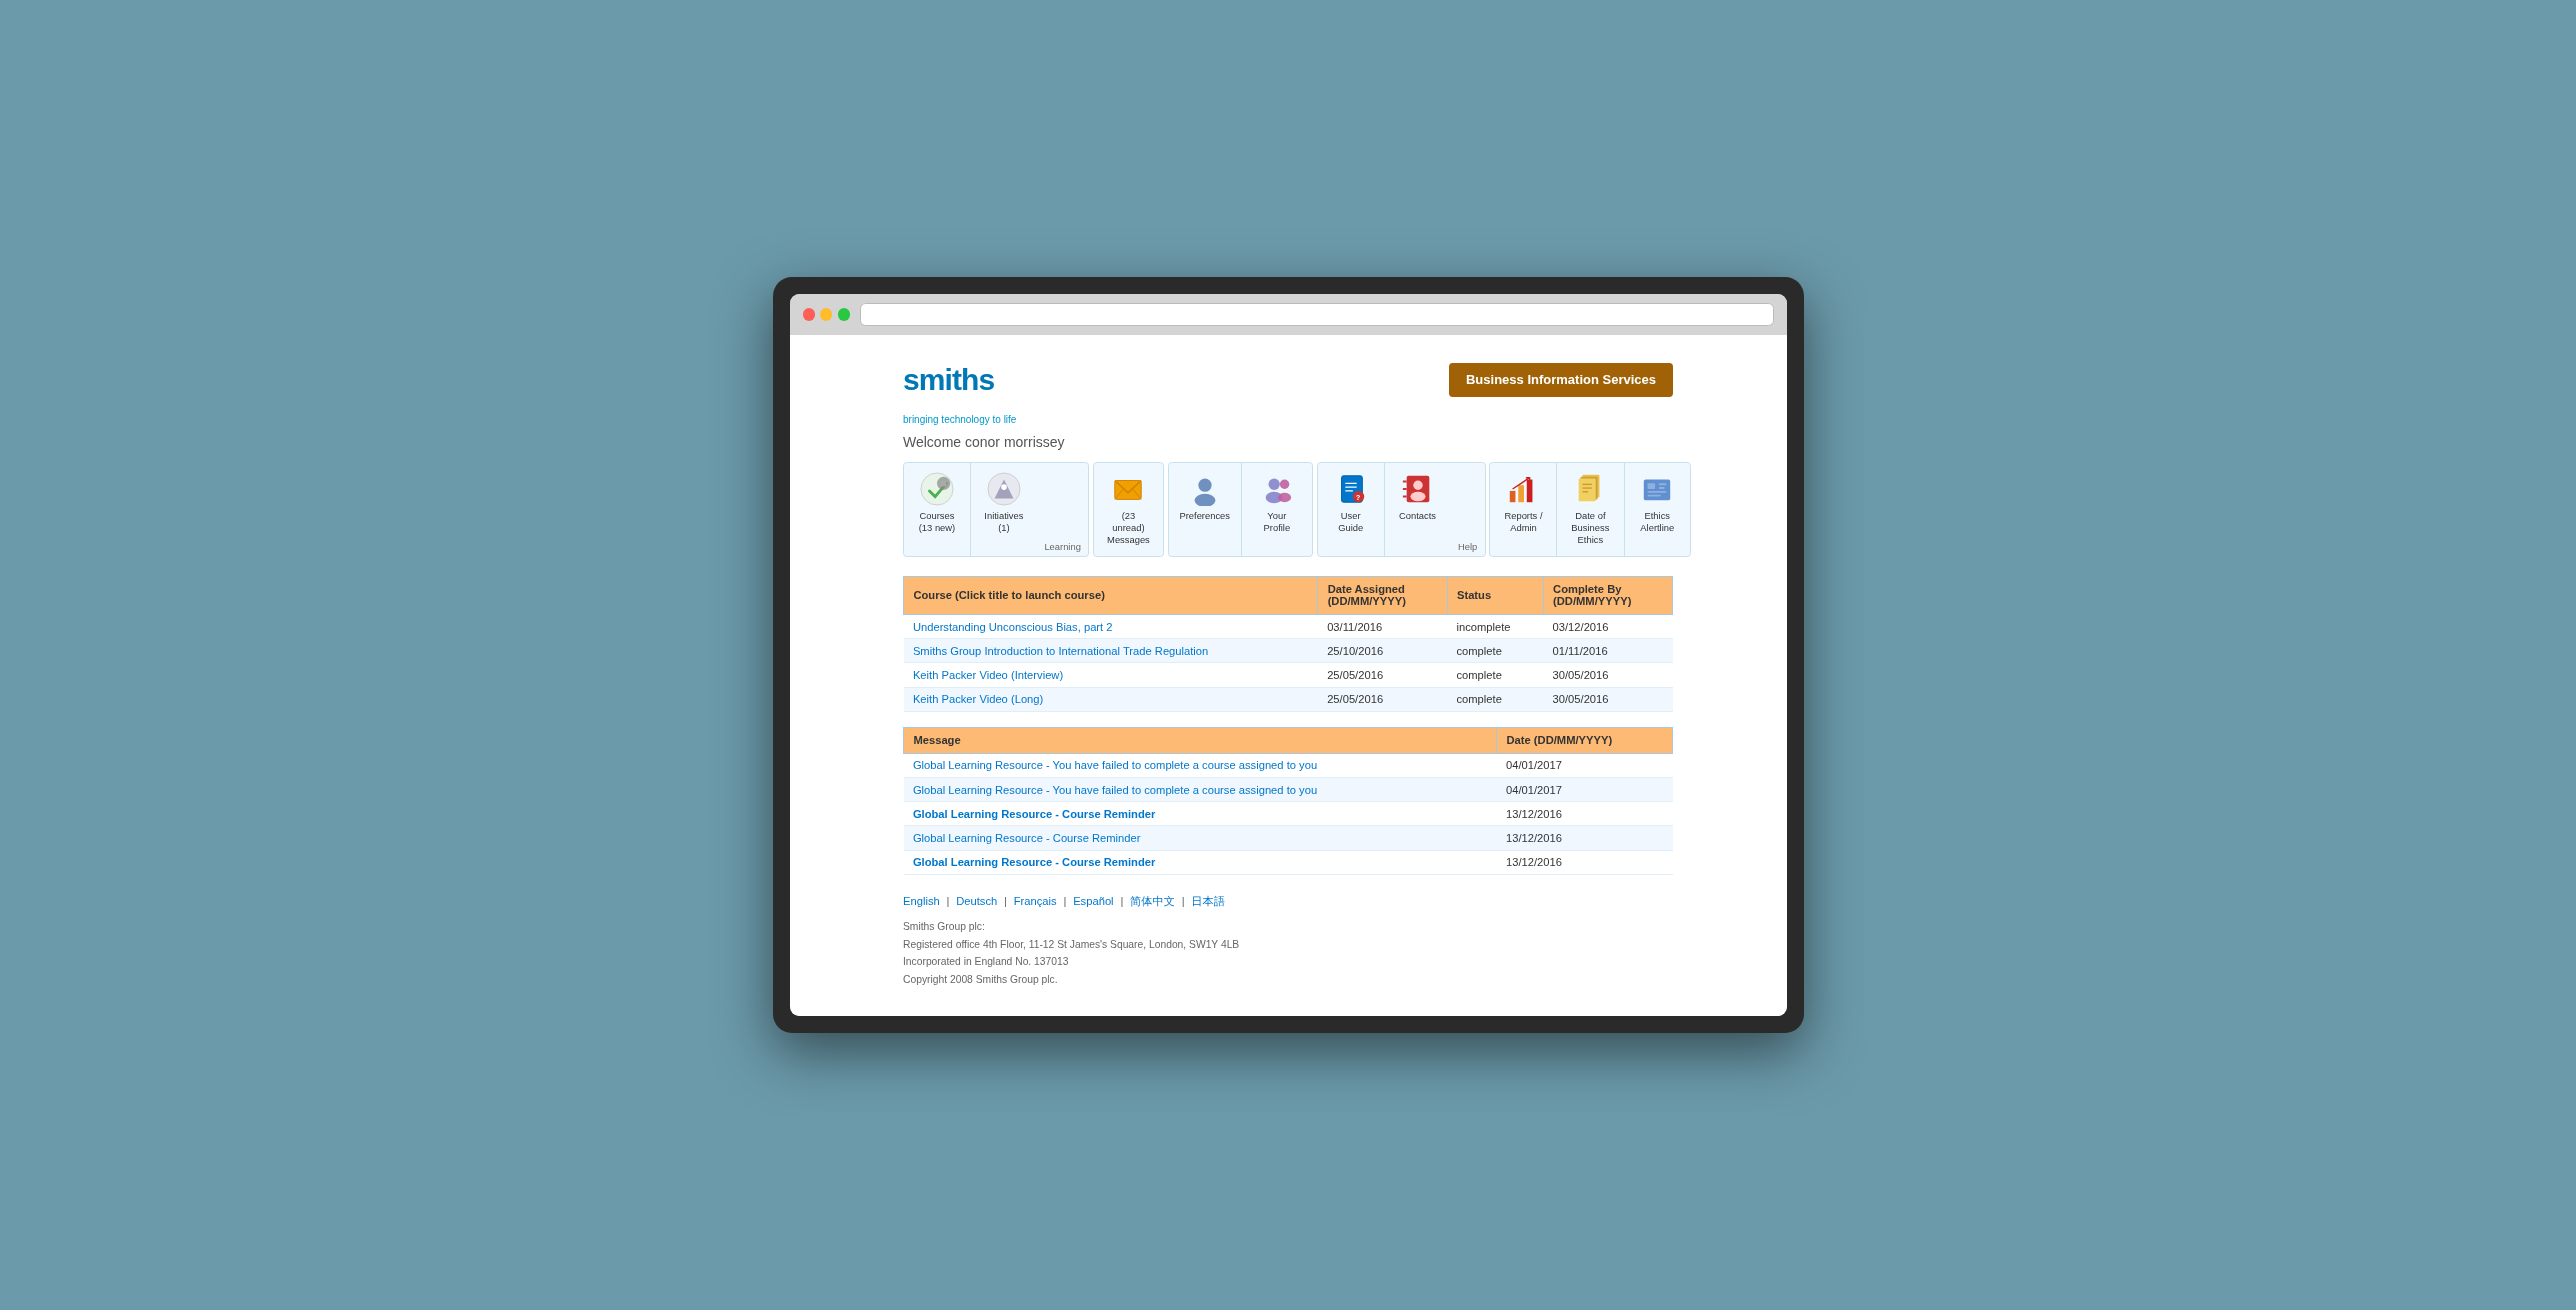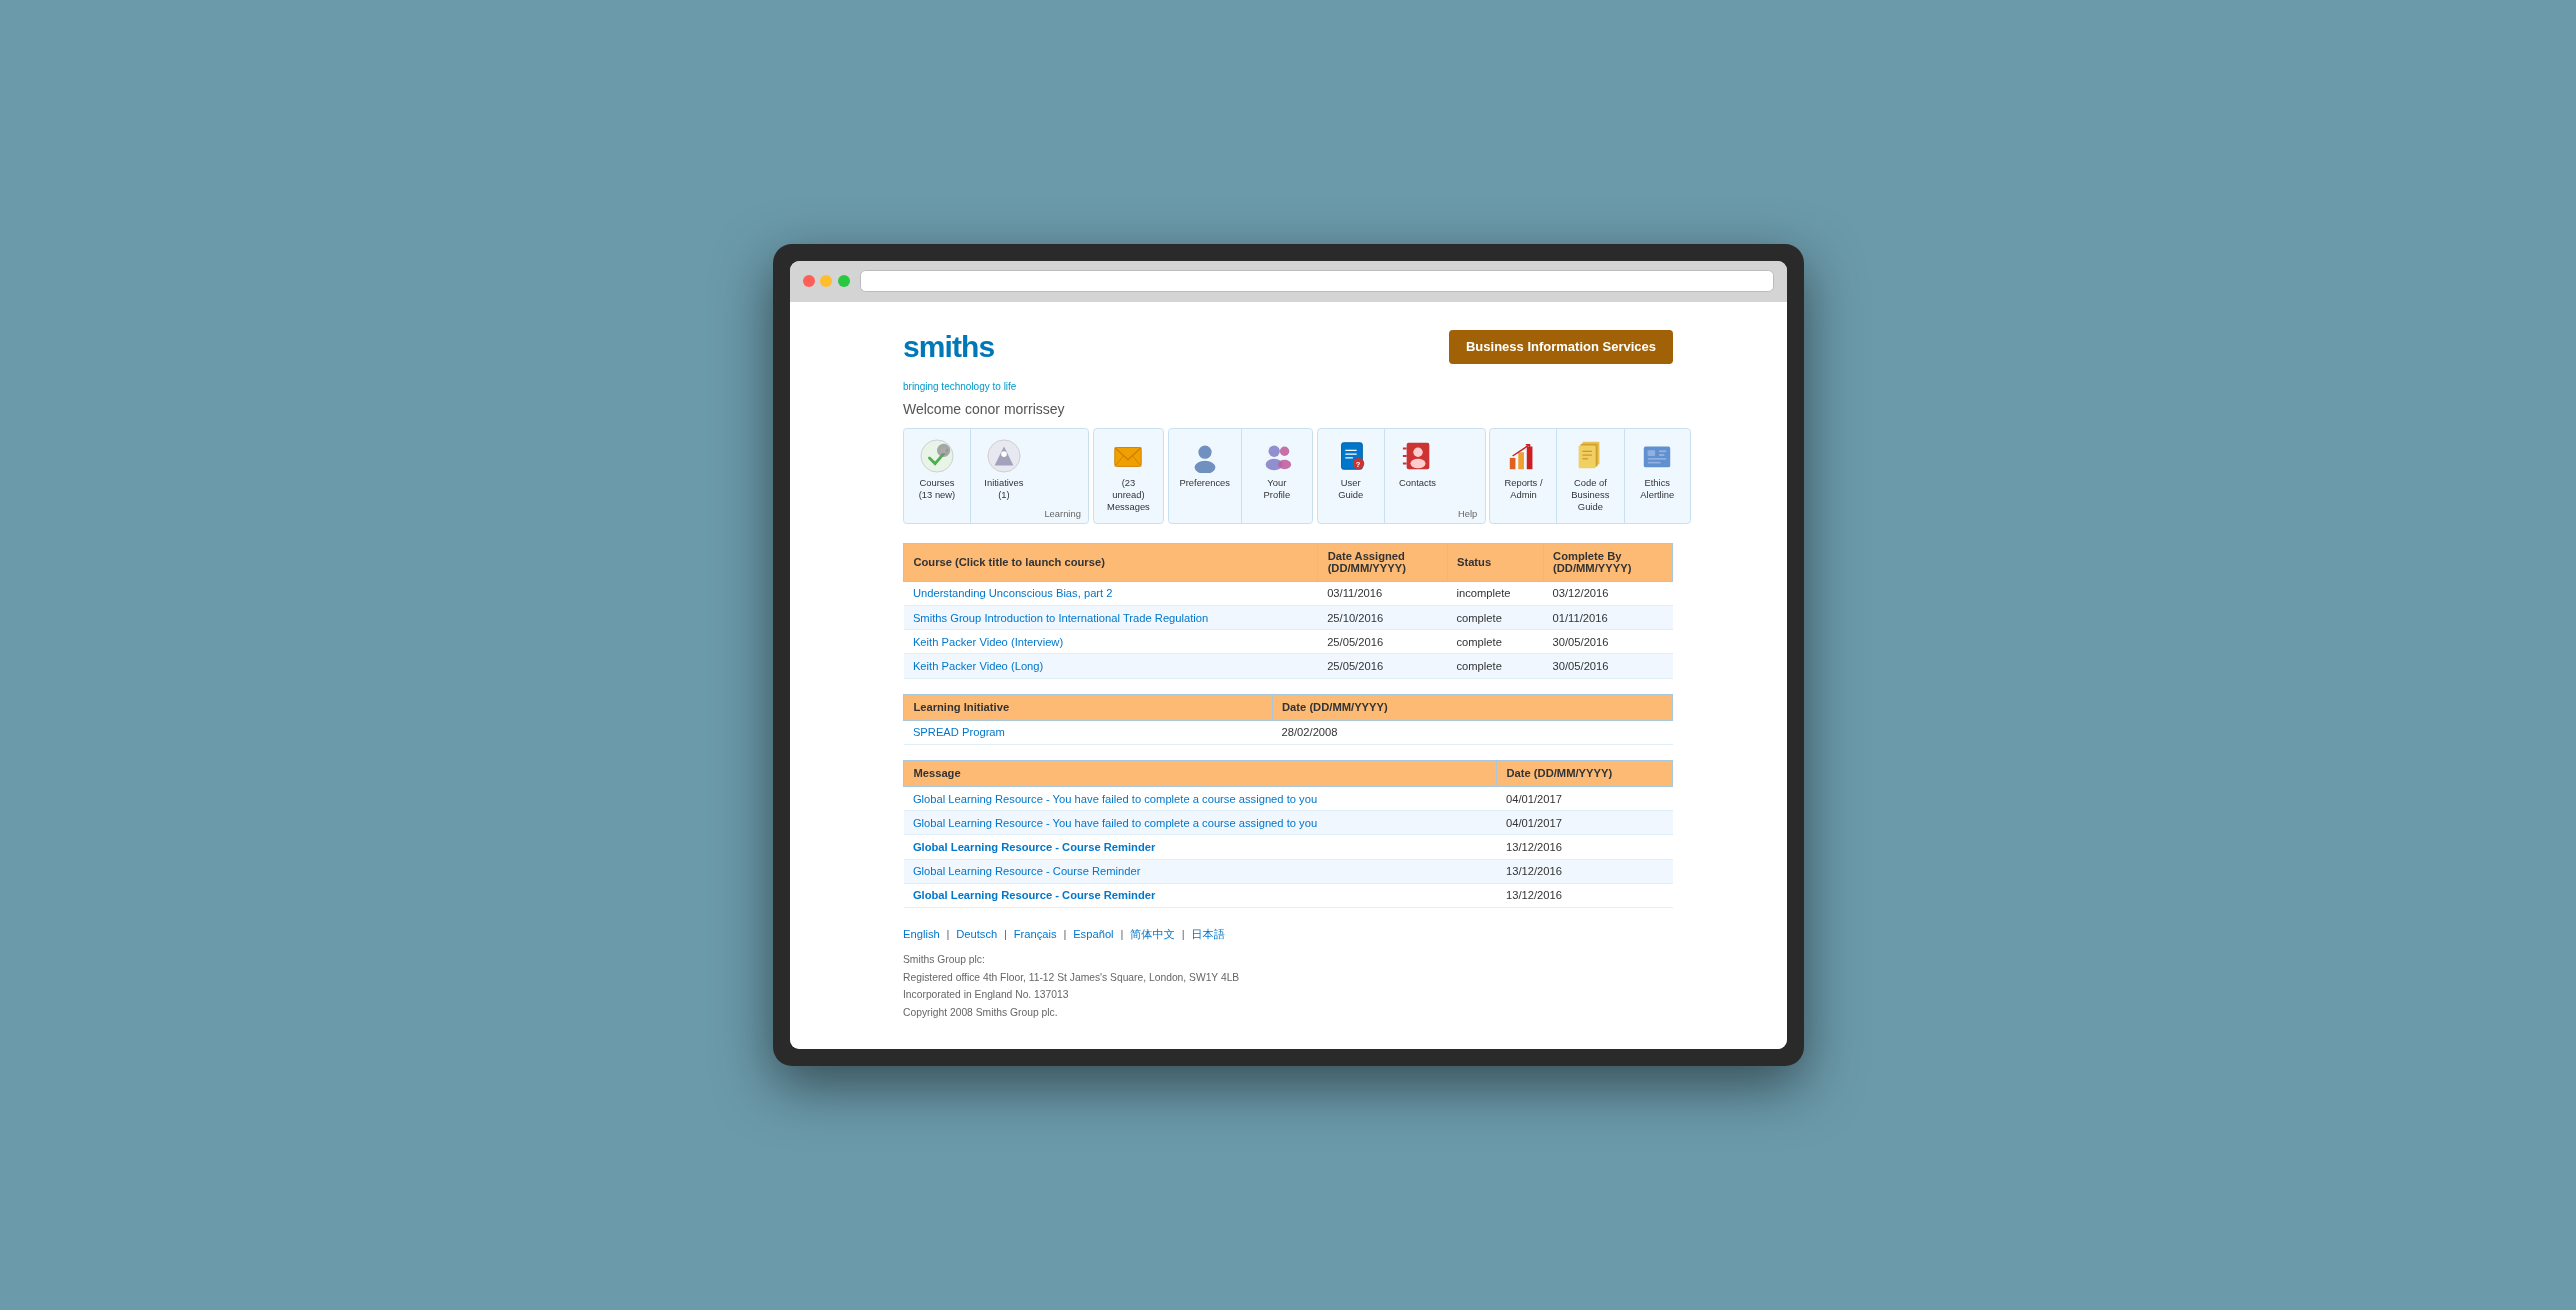--- a/index.html
+++ b/index.html
@@ -366,21 +366,21 @@
               <div class="nav-icon-img">
                 <svg width="34" height="34" viewBox="0 0 36 36">
                   <rect x="10" y="3" width="18" height="24" rx="1" fill="#e8c050"></rect>
                   <rect x="8" y="5" width="18" height="24" rx="1" fill="#d0a030"></rect>
                   <rect x="6" y="7" width="18" height="24" rx="1" fill="#f0d060"></rect>
                   <line x1="10" y1="13" x2="20" y2="13" stroke="#c08020" stroke-width="1"></line>
                   <line x1="10" y1="17" x2="20" y2="17" stroke="#c08020" stroke-width="1"></line>
                   <line x1="10" y1="21" x2="16" y2="21" stroke="#c08020" stroke-width="1"></line>
                 </svg>
               </div>
-              <div class="nav-label">Code of Business Guide</div>
+              <div class="nav-label">Date of Business Ethics</div>
             </div>
             <div class="nav-divider"></div>
             <div class="nav-item">
               <div class="nav-icon-img">
                 <svg width="34" height="34" viewBox="0 0 36 36">
                   <rect x="4" y="8" width="28" height="22" rx="2" fill="#6090d0"></rect>
                   <rect x="8" y="12" width="8" height="6" rx="1" fill="#90b0e0"></rect>
                   <rect x="20" y="12" width="8" height="2" rx="1" fill="#90b0e0"></rect>
                   <rect x="20" y="16" width="6" height="2" rx="1" fill="#90b0e0"></rect>
                   <rect x="8" y="20" width="20" height="2" rx="1" fill="#90b0e0"></rect>
@@ -423,34 +423,20 @@
   </tr>
               <tr>
     <td><a class="link-blue">Keith Packer Video (Long)</a></td>
     <td>25/05/2016</td>
     <td>complete</td>
     <td>30/05/2016</td>
   </tr>
             </tbody>
         </table>
 
-        <table class="data-table">
-          <thead>
-            <tr>
-              <th>Learning Initiative</th>
-              <th>Date (DD/MM/YYYY)</th>
-            </tr>
-          </thead>
-          <tbody id="initiatives-tbody">
-          <tr>
-    <td><a class="link-blue">SPREAD Program</a></td>
-    <td>28/02/2008</td>
-  </tr>
-            </tbody>
-        </table>
 
         <table class="data-table">
           <thead>
             <tr>
               <th>Message</th>
               <th>Date (DD/MM/YYYY)</th>
             </tr>
           </thead>
           <tbody id="messages-tbody">
           <tr>

